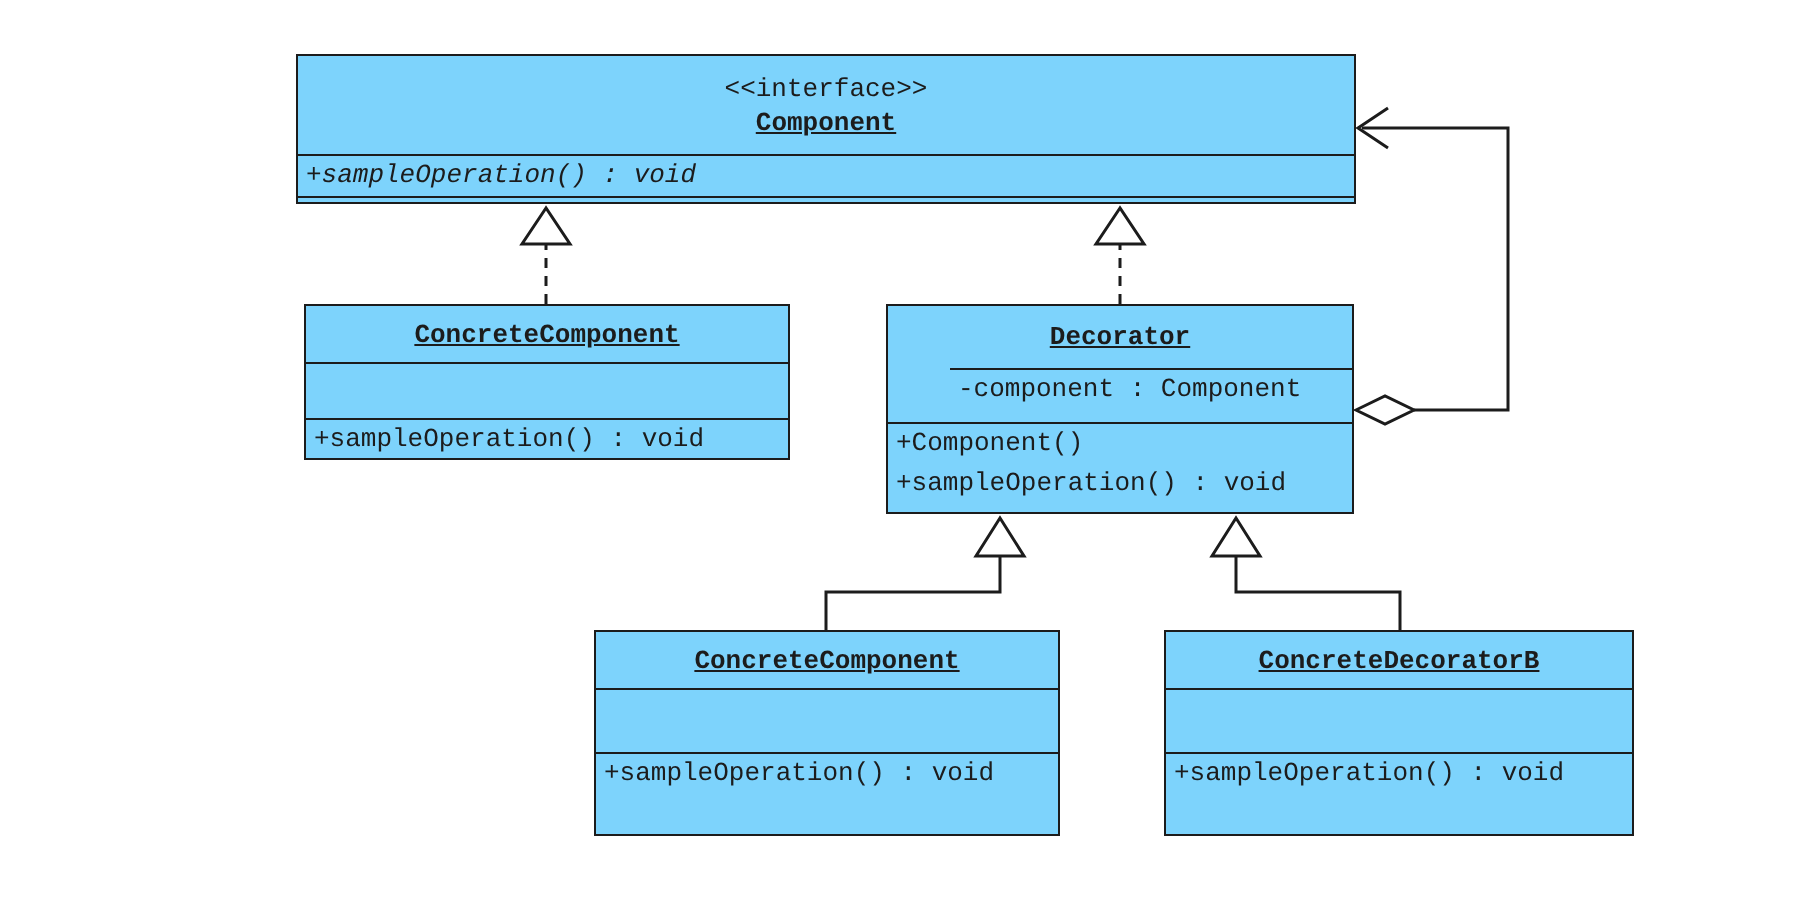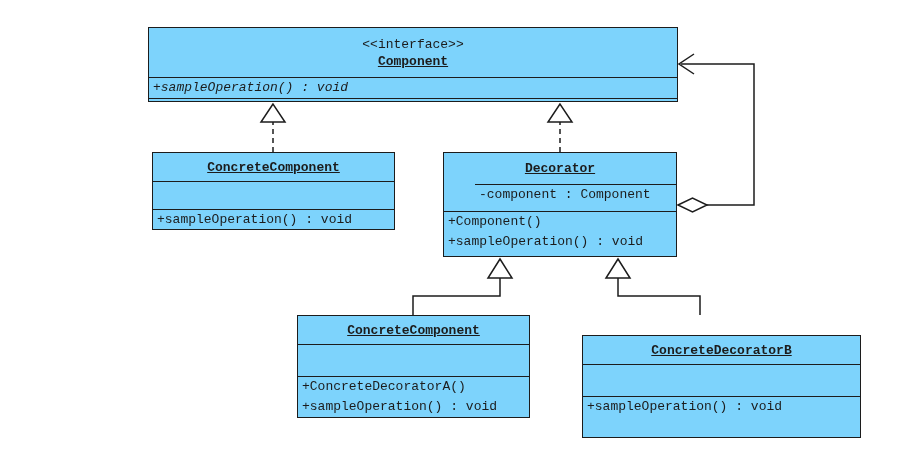--- a/index.html
+++ b/index.html
@@ -74,21 +74,21 @@
   #box-concrete-component .title-compartment { height: 30px; }
   #box-concrete-component .attrs { height: 30px; }
   #box-concrete-component .ops   { flex: 1 1 auto; }
 
   #box-decorator            { left: 443px; top: 152px; width: 234px; height: 105px; }
   #box-decorator .title-compartment { height: 31px; }
   #box-decorator .attrs { height: 27px; margin-left: 31px; }
   #box-decorator .ops   { flex: 1 1 auto; }
 
   #box-concrete-decorator-a { left: 297px; top: 315px; width: 233px; height: 103px; }
-  #box-concrete-decorator-b { left: 582px; top: 315px; width: 279px; height: 103px; margin-top: 20px; }
+  #box-concrete-decorator-b { left: 582px; top: 315px; width: 235px; height: 103px; }
   #box-concrete-decorator-a .title-compartment,
   #box-concrete-decorator-b .title-compartment { height: 28px; }
   #box-concrete-decorator-a .attrs,
   #box-concrete-decorator-b .attrs { height: 32px; }
   #box-concrete-decorator-a .ops,
   #box-concrete-decorator-b .ops { flex: 1 1 auto; }
 
   .connector-line {
     fill: none;
     stroke: #1c1c1c;
@@ -170,21 +170,20 @@
       <div class="member">+sampleOperation() : void</div>
     </div>
   </div>
 
   <div class="uml-box" id="box-concrete-decorator-a">
     <div class="compartment title-compartment">
       <div class="class-name">ConcreteComponent</div>
     </div>
     <div class="compartment attrs"></div>
     <div class="compartment member-list ops">
-      <div class="member">+ConcreteDecoratorA()</div>
       <div class="member">+sampleOperation() : void</div>
     </div>
   </div>
 
   <div class="uml-box" id="box-concrete-decorator-b">
     <div class="compartment title-compartment">
       <div class="class-name">ConcreteDecoratorB</div>
     </div>
     <div class="compartment attrs"></div>
     <div class="compartment member-list ops">

